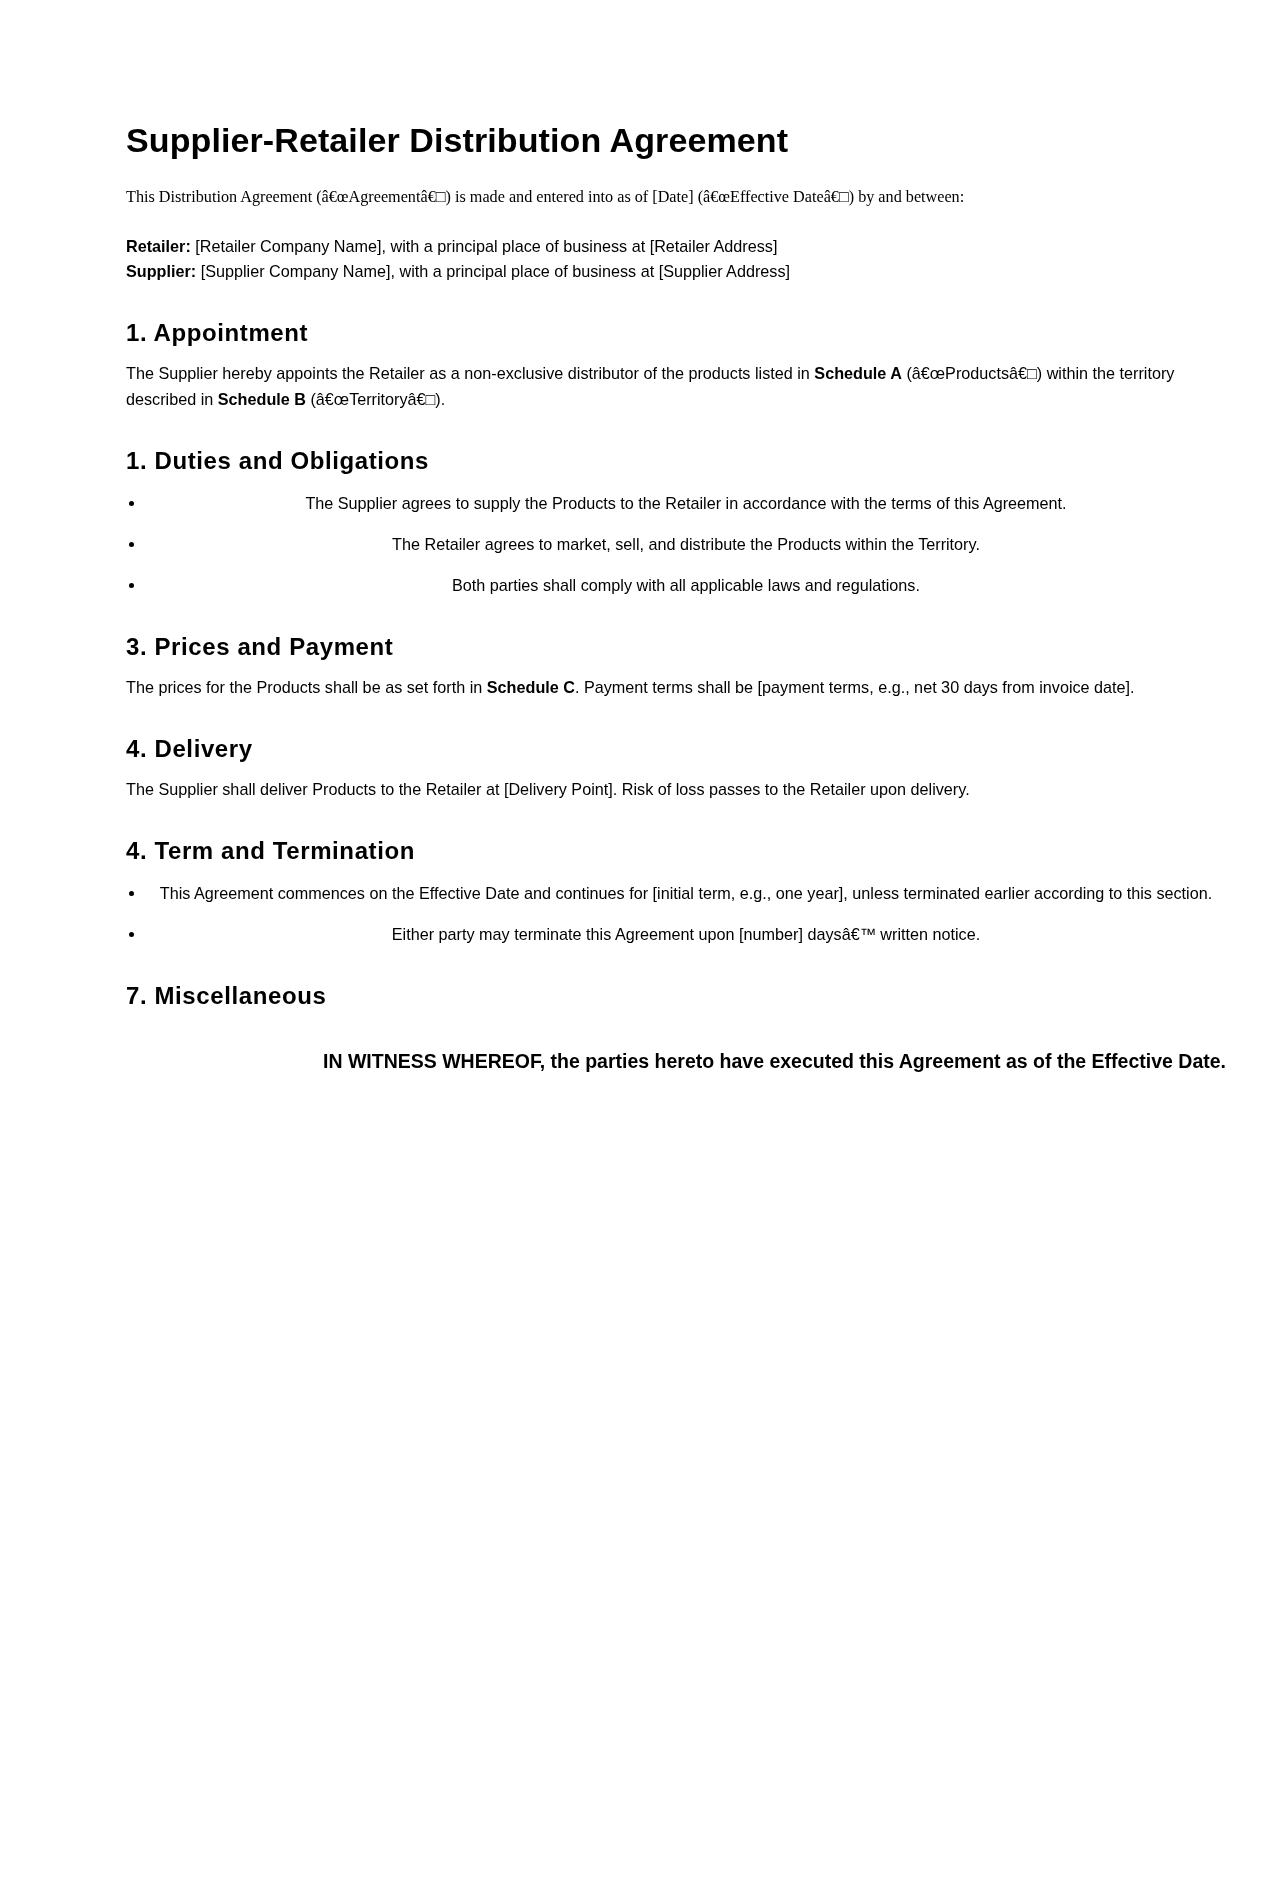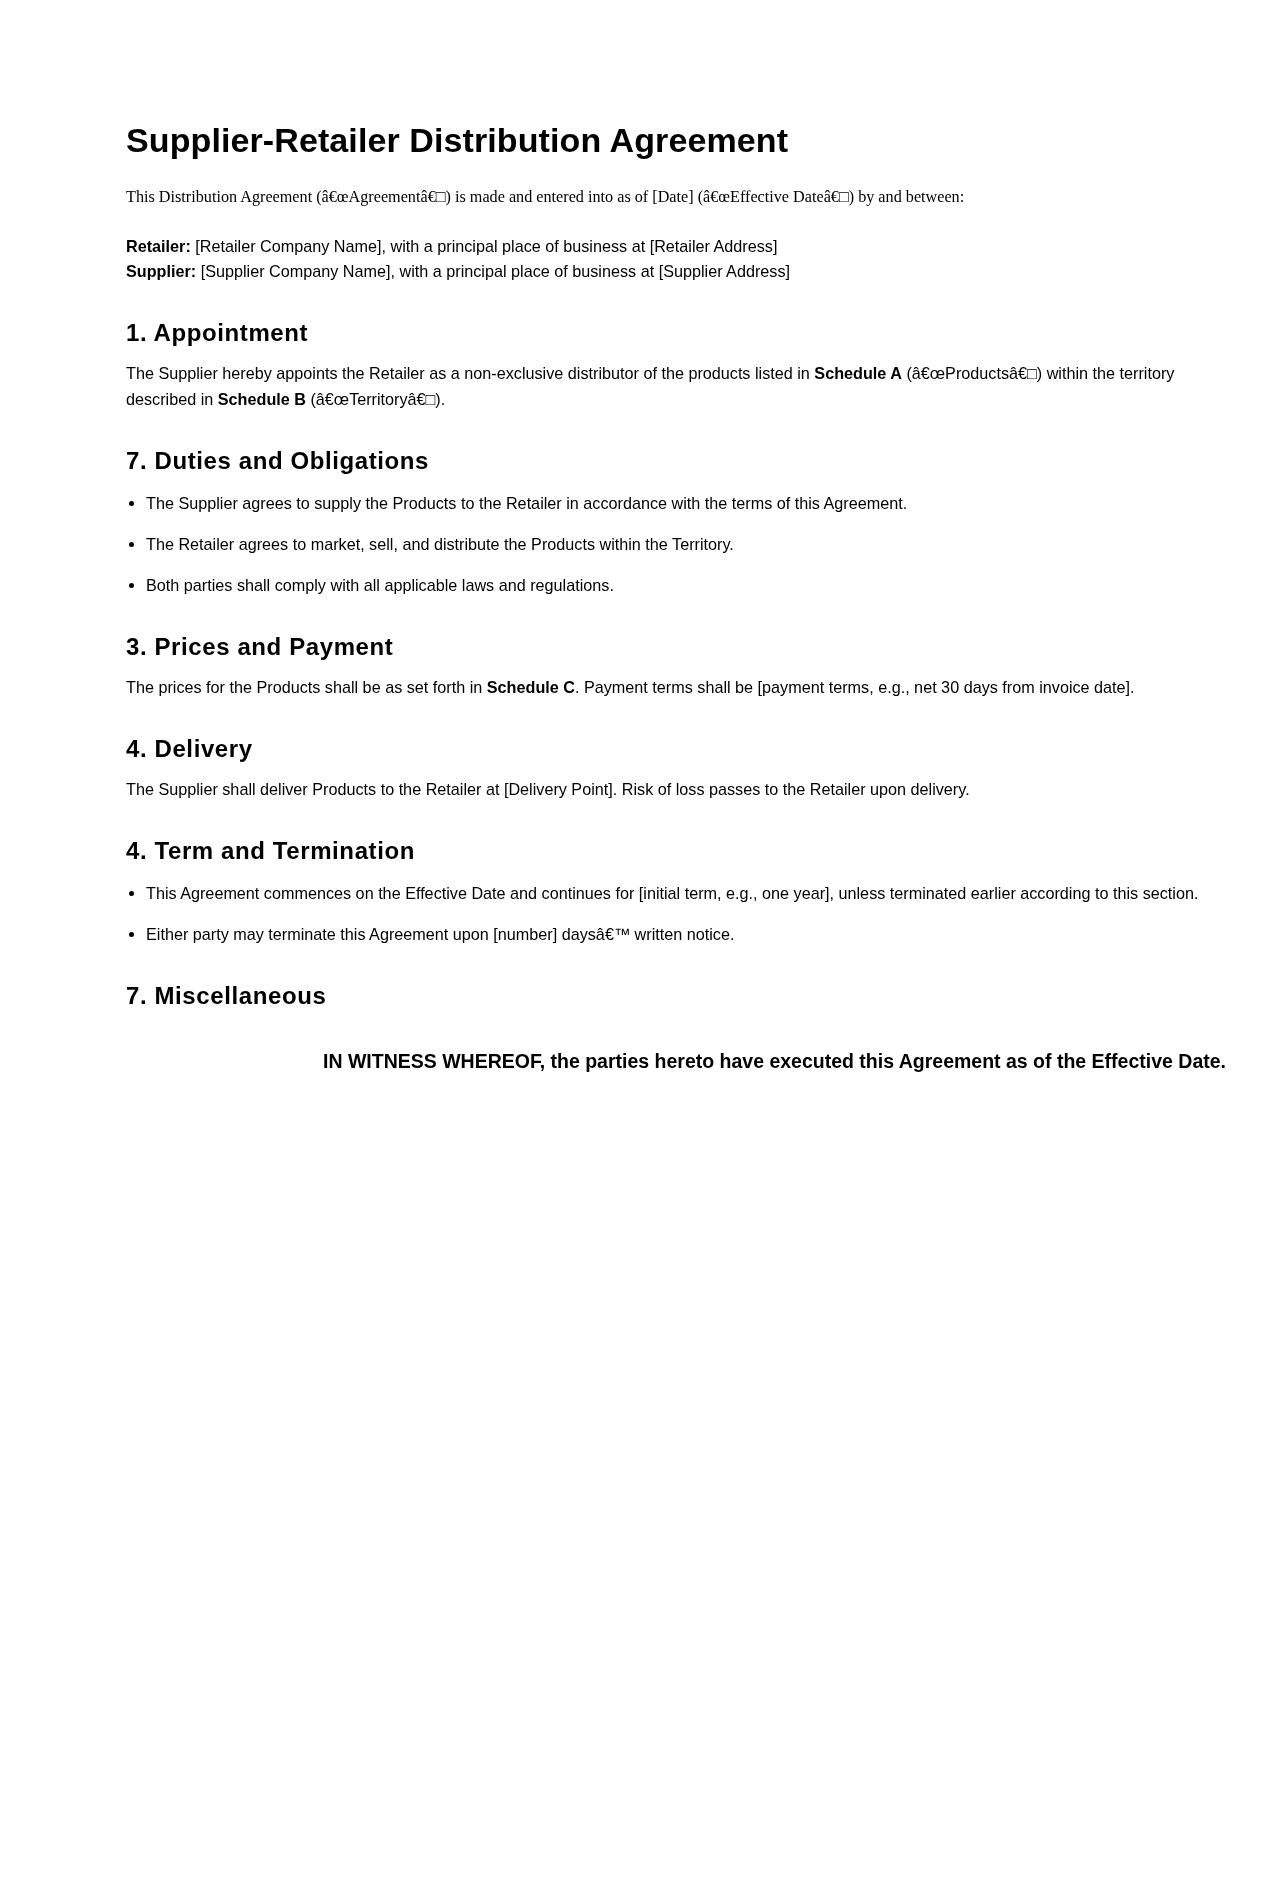--- a/index.html
+++ b/index.html
@@ -45,21 +45,21 @@
     }
     ul {
       margin: 0;
       padding-left: 20px;
     }
     ul li {
       margin-bottom: 15px;
       padding-left: 0;
     }
     ul li:last-child { margin-bottom: 0; }
-    .sec-list { margin-top: 14px; }
+    .sec-list { margin-top: 14px; text-align: center; }
     b.sched { font-weight: bold; }
     .witness {
       font-size: 19.5px;
       font-weight: bold;
       margin-top: 37px;
       line-height: 26px;
       text-align: right;
     }
     .sec-para { line-height: 26px; }
   </style>
@@ -74,21 +74,21 @@
 
   <p class="party"><b>Retailer:</b><span> [Retailer Company Name], with a principal place of business at [Retailer Address]</span></p>
   <p class="party"><b>Supplier:</b><span> [Supplier Company Name], with a principal place of business at [Supplier Address]</span></p>
 
   <section>
     <h2>1. Appointment</h2>
     <p class="sec-para"><span>The Supplier hereby appoints the Retailer as a non-exclusive distributor of the products listed in </span><b class="sched">Schedule A</b><span> (â€œProductsâ€□) within the territory described in </span><b class="sched">Schedule B</b><span> (â€œTerritoryâ€□).</span></p>
   </section>
 
   <section>
-    <h2>7. Duties and Obligations</h2>
+    <h2>1. Duties and Obligations</h2>
     <ul class="sec-list">
       <li>The Supplier agrees to supply the Products to the Retailer in accordance with the terms of this Agreement.</li>
       <li>The Retailer agrees to market, sell, and distribute the Products within the Territory.</li>
       <li>Both parties shall comply with all applicable laws and regulations.</li>
     </ul>
   </section>
 
   <section>
     <h2>3. Prices and Payment</h2>
     <p class="sec-para"><span>The prices for the Products shall be as set forth in </span><b class="sched">Schedule C</b><span>. Payment terms shall be [payment terms, e.g., net 30 days from invoice date].</span></p>

